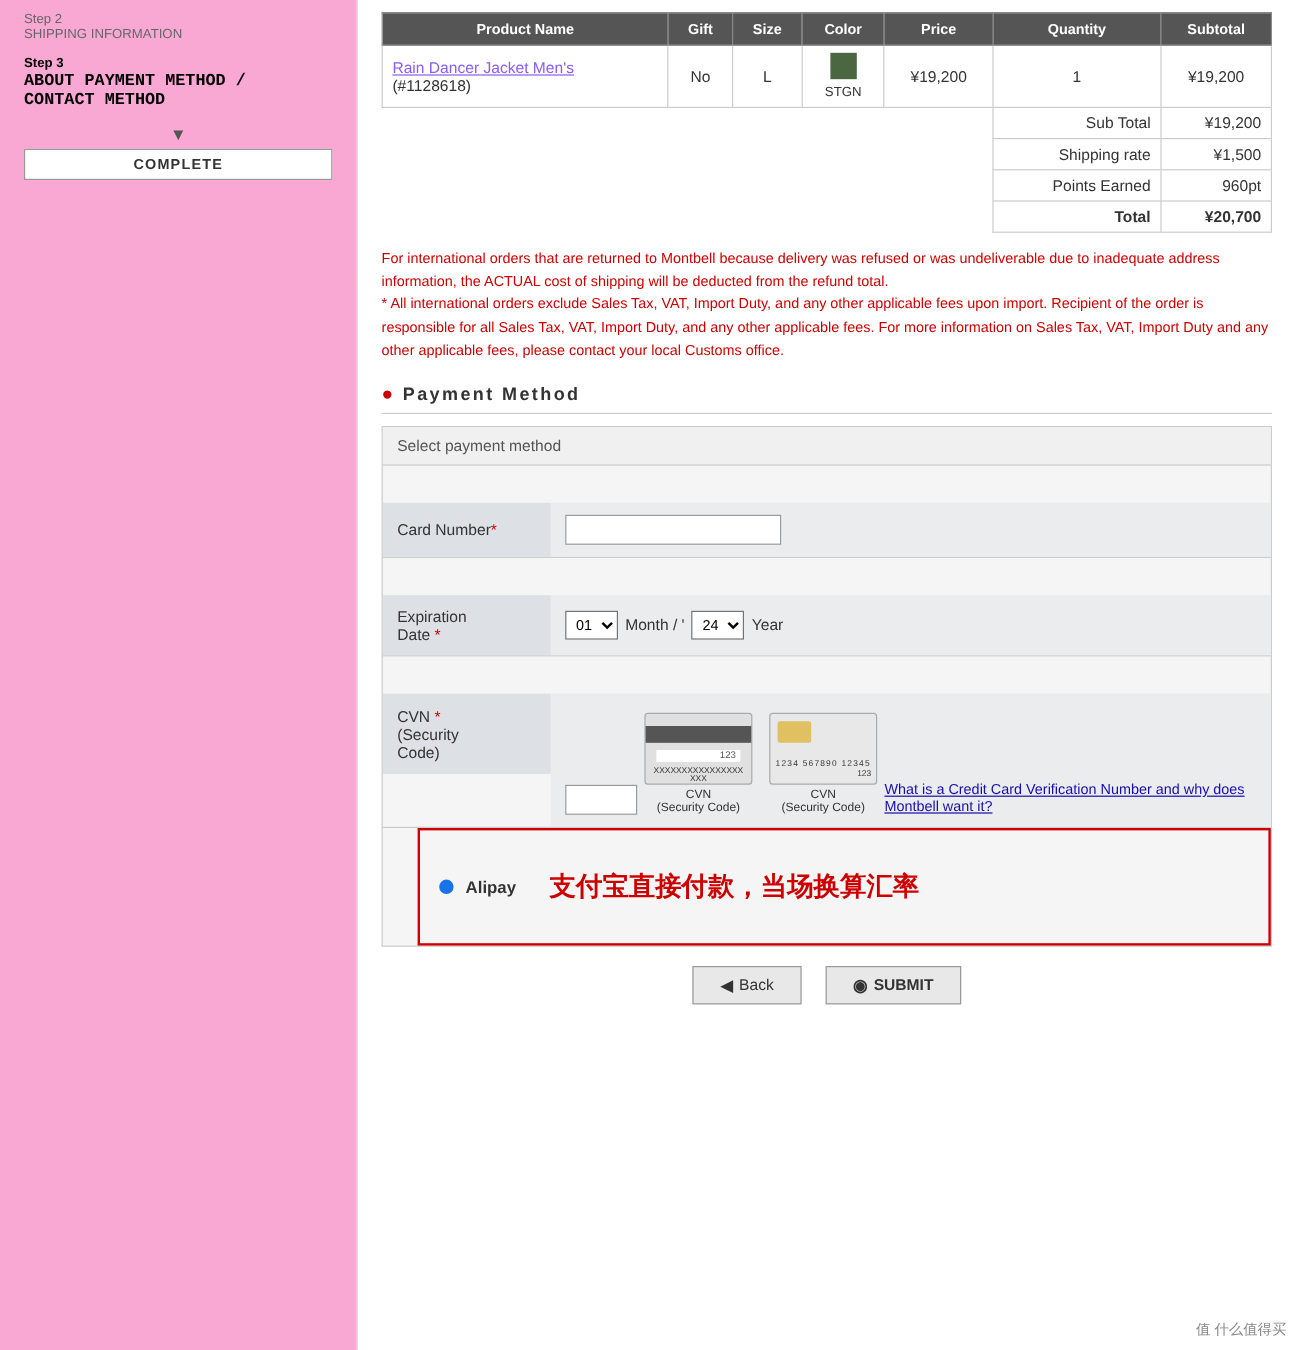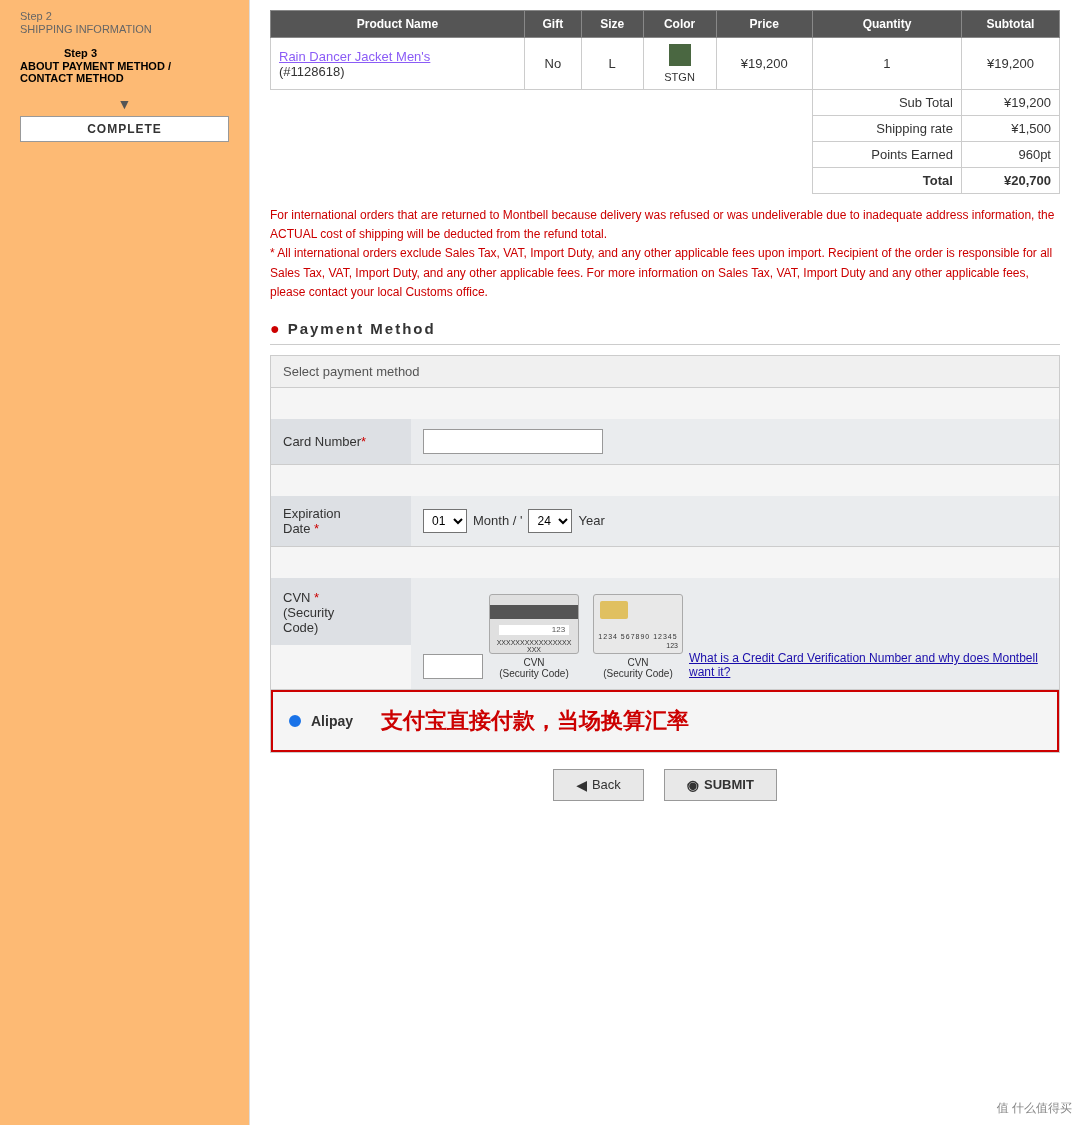--- a/index.html
+++ b/index.html
@@ -10,47 +10,47 @@
       color: #333;
       width: 1080px;
     }
     .layout {
       display: flex;
       width: 1080px;
       min-height: 1125px;
     }
     
     .sidebar {
-      width: 250px;
+      width: 298px;
       padding: 10px 20px;
       flex-shrink: 0;
       border-right: 1px solid #ddd;
-      background: #fdba74;
+      background: #f9a8d4;
     }
     .sidebar-step {
       margin-bottom: 12px;
     }
     .sidebar-step-label {
       font-size: 11px;
       color: #666;
     }
     .sidebar-step-title {
       font-size: 11px;
       color: #666;
       margin-top: 1px;
     }
     .sidebar-step.active .sidebar-step-label {
       font-weight: bold;
       color: #000;
-      margin-left: 44px;
     }
     .sidebar-step.active .sidebar-step-title {
       font-weight: bold;
       color: #000;
-      font-size: 11px;
+      font-size: 14px;
+      font-family: Liberation Mono, monospace;
     }
     .sidebar-arrow {
       font-size: 14px;
       color: #555;
       text-align: center;
       margin: 4px 0;
     }
     .sidebar-complete-btn {
       border: 1px solid #999;
       padding: 5px 12px;
@@ -303,24 +303,25 @@
       text-decoration: underline;
       font-size: 12px;
       margin-top: 8px;
       display: block;
     }
 
     
     .alipay-row {
       border: 2px solid #c00;
       background: #f5f5f5;
-      padding: 14px 16px;
+      padding: 32px 16px;
       display: flex;
       align-items: center;
       gap: 10px;
+      margin-left: 29px;
     }
     .alipay-radio {
       width: 12px;
       height: 12px;
       border-radius: 50%;
       border: 2px solid #1a73e8;
       background: #1a73e8;
       flex-shrink: 0;
     }
     .alipay-label {

